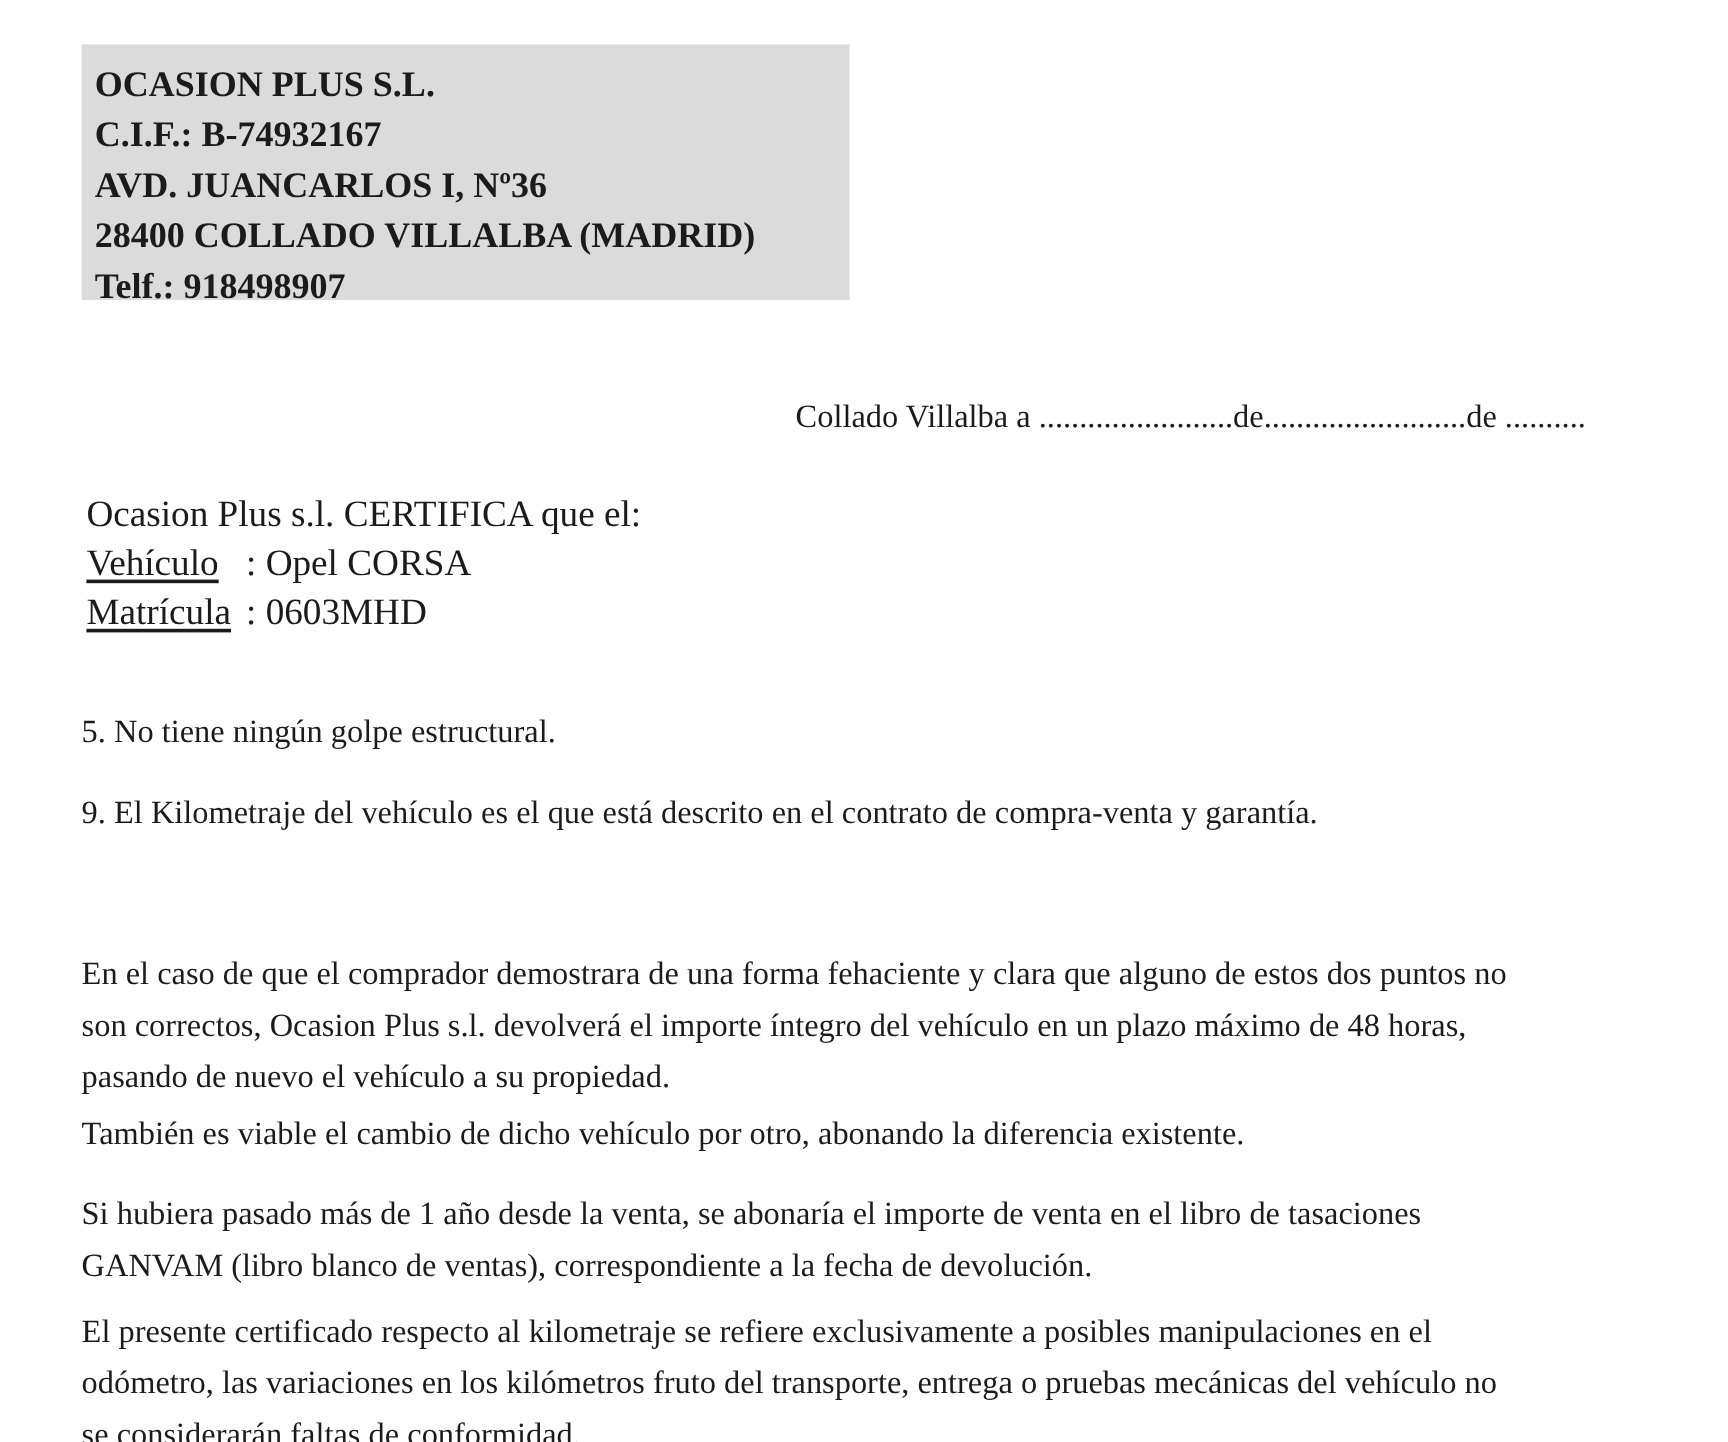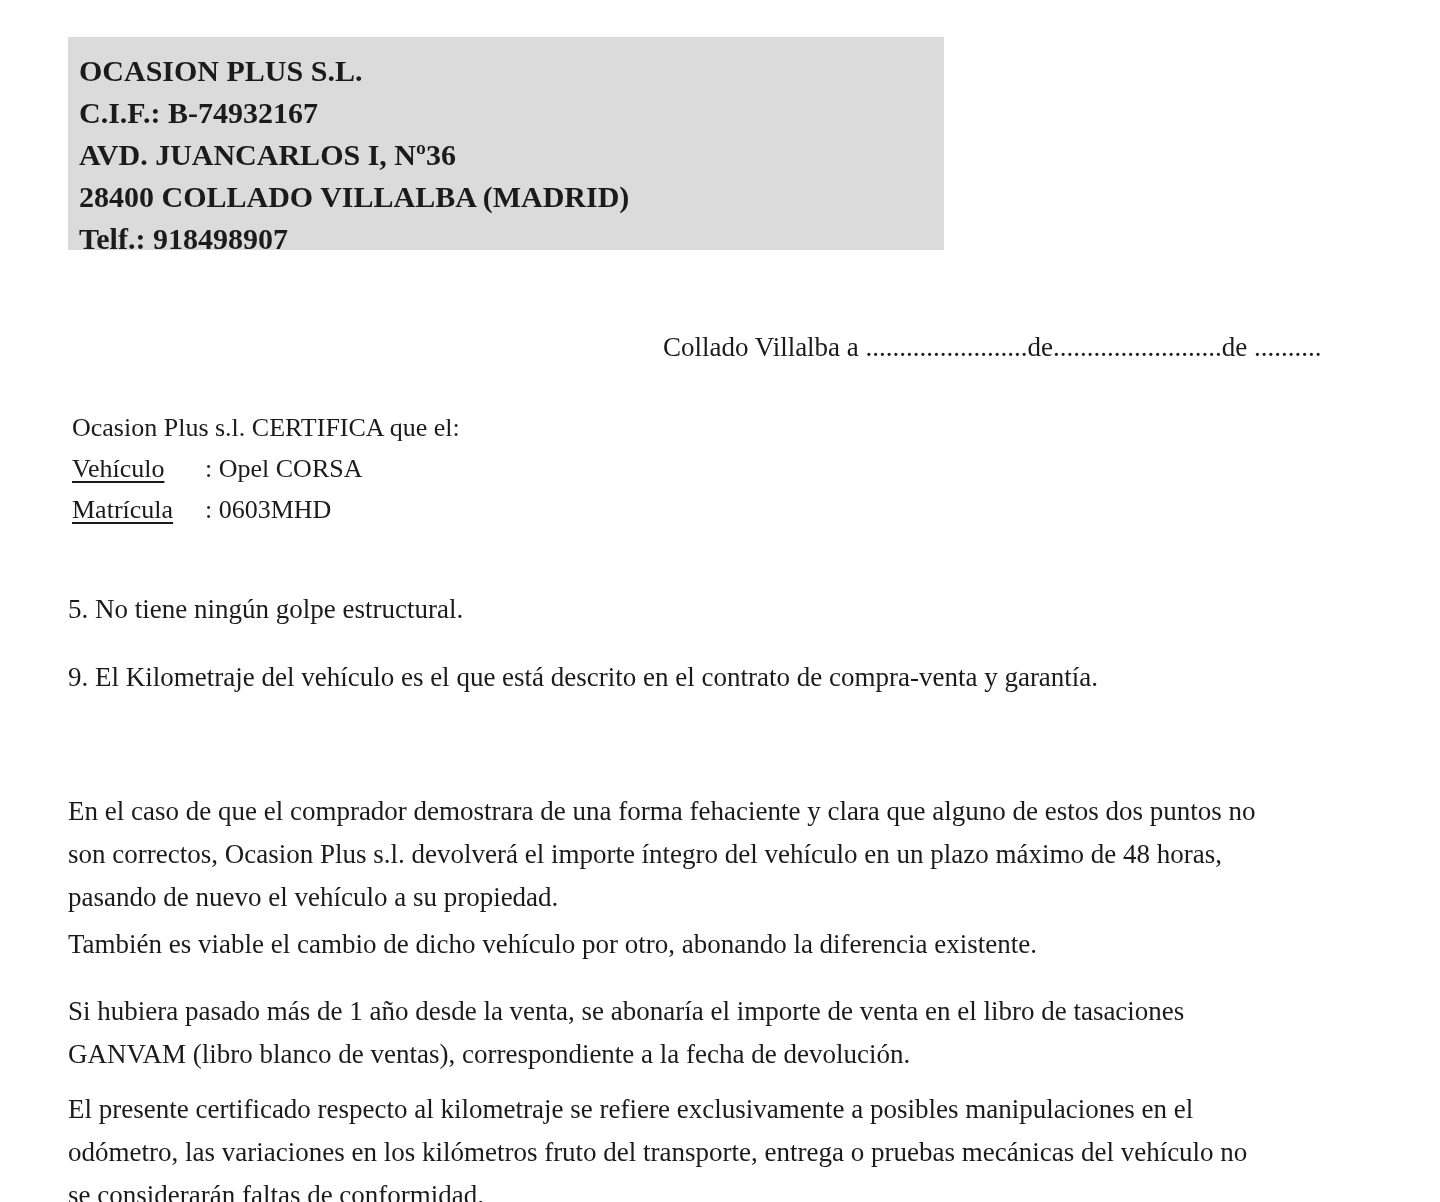--- a/index.html
+++ b/index.html
@@ -13,21 +13,21 @@
   body {
     position: relative;
     font-family: "Liberation Serif", "DejaVu Serif", serif;
     color: #1b1b1b;
   }
   .abs { position: absolute; }
 
   .header-box {
     left: 68px;
     top: 37px;
-    width: 876px;
+    width: 640px;
     height: 213px;
     background: #dbdbdb;
     box-sizing: border-box;
     padding: 13px 8px 0 11px;
   }
   .header-box .hline {
     font-weight: bold;
     font-size: 30px;
     line-height: 42px;
     white-space: nowrap;
@@ -37,21 +37,21 @@
     left: 663px;
     top: 330px;
     font-size: 27px;
     line-height: 34px;
     white-space: nowrap;
   }
 
   .cert-block {
     left: 72px;
     top: 407px;
-    font-size: 26px;
+    font-size: 31px;
     line-height: 41px;
   }
   .cert-block .field-label-wrap {
     display: inline-block;
     width: 133px;
     font-family: Liberation Serif, serif;
   }
   .cert-block .field-label {
     text-decoration: underline;
     text-underline-offset: 4px;

